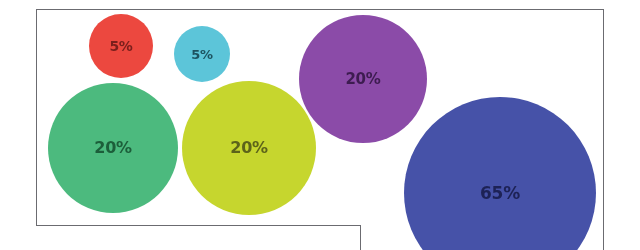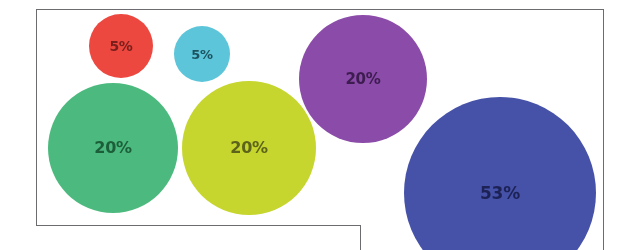--- a/index.html
+++ b/index.html
@@ -62,16 +62,16 @@
       <div class="bubble" style="left: 48px; top: 83px; width: 130px; height: 130px; background: rgb(76, 186, 126);">
         <span class="bubble-label" style="color: rgb(28, 94, 58); font-size: 16px;">20%</span>
       </div>
       <div class="bubble" style="left: 182px; top: 81px; width: 134px; height: 134px; background: rgb(198, 214, 46);">
         <span class="bubble-label" style="color: rgb(92, 99, 26); font-size: 16px;">20%</span>
       </div>
       <div class="bubble" style="left: 299px; top: 15px; width: 128px; height: 128px; background: rgb(139, 75, 168);">
         <span class="bubble-label" style="color: rgb(61, 28, 80); font-size: 15px;">20%</span>
       </div>
       <div class="bubble" style="left: 404px; top: 97px; width: 192px; height: 192px; background: rgb(70, 82, 168);">
-        <span class="bubble-label" style="color: rgb(29, 34, 86); font-size: 17px;">53%</span>
+        <span class="bubble-label" style="color: rgb(29, 34, 86); font-size: 17px;">65%</span>
       </div>
     </div>
 </div>
 
 </body></html>

